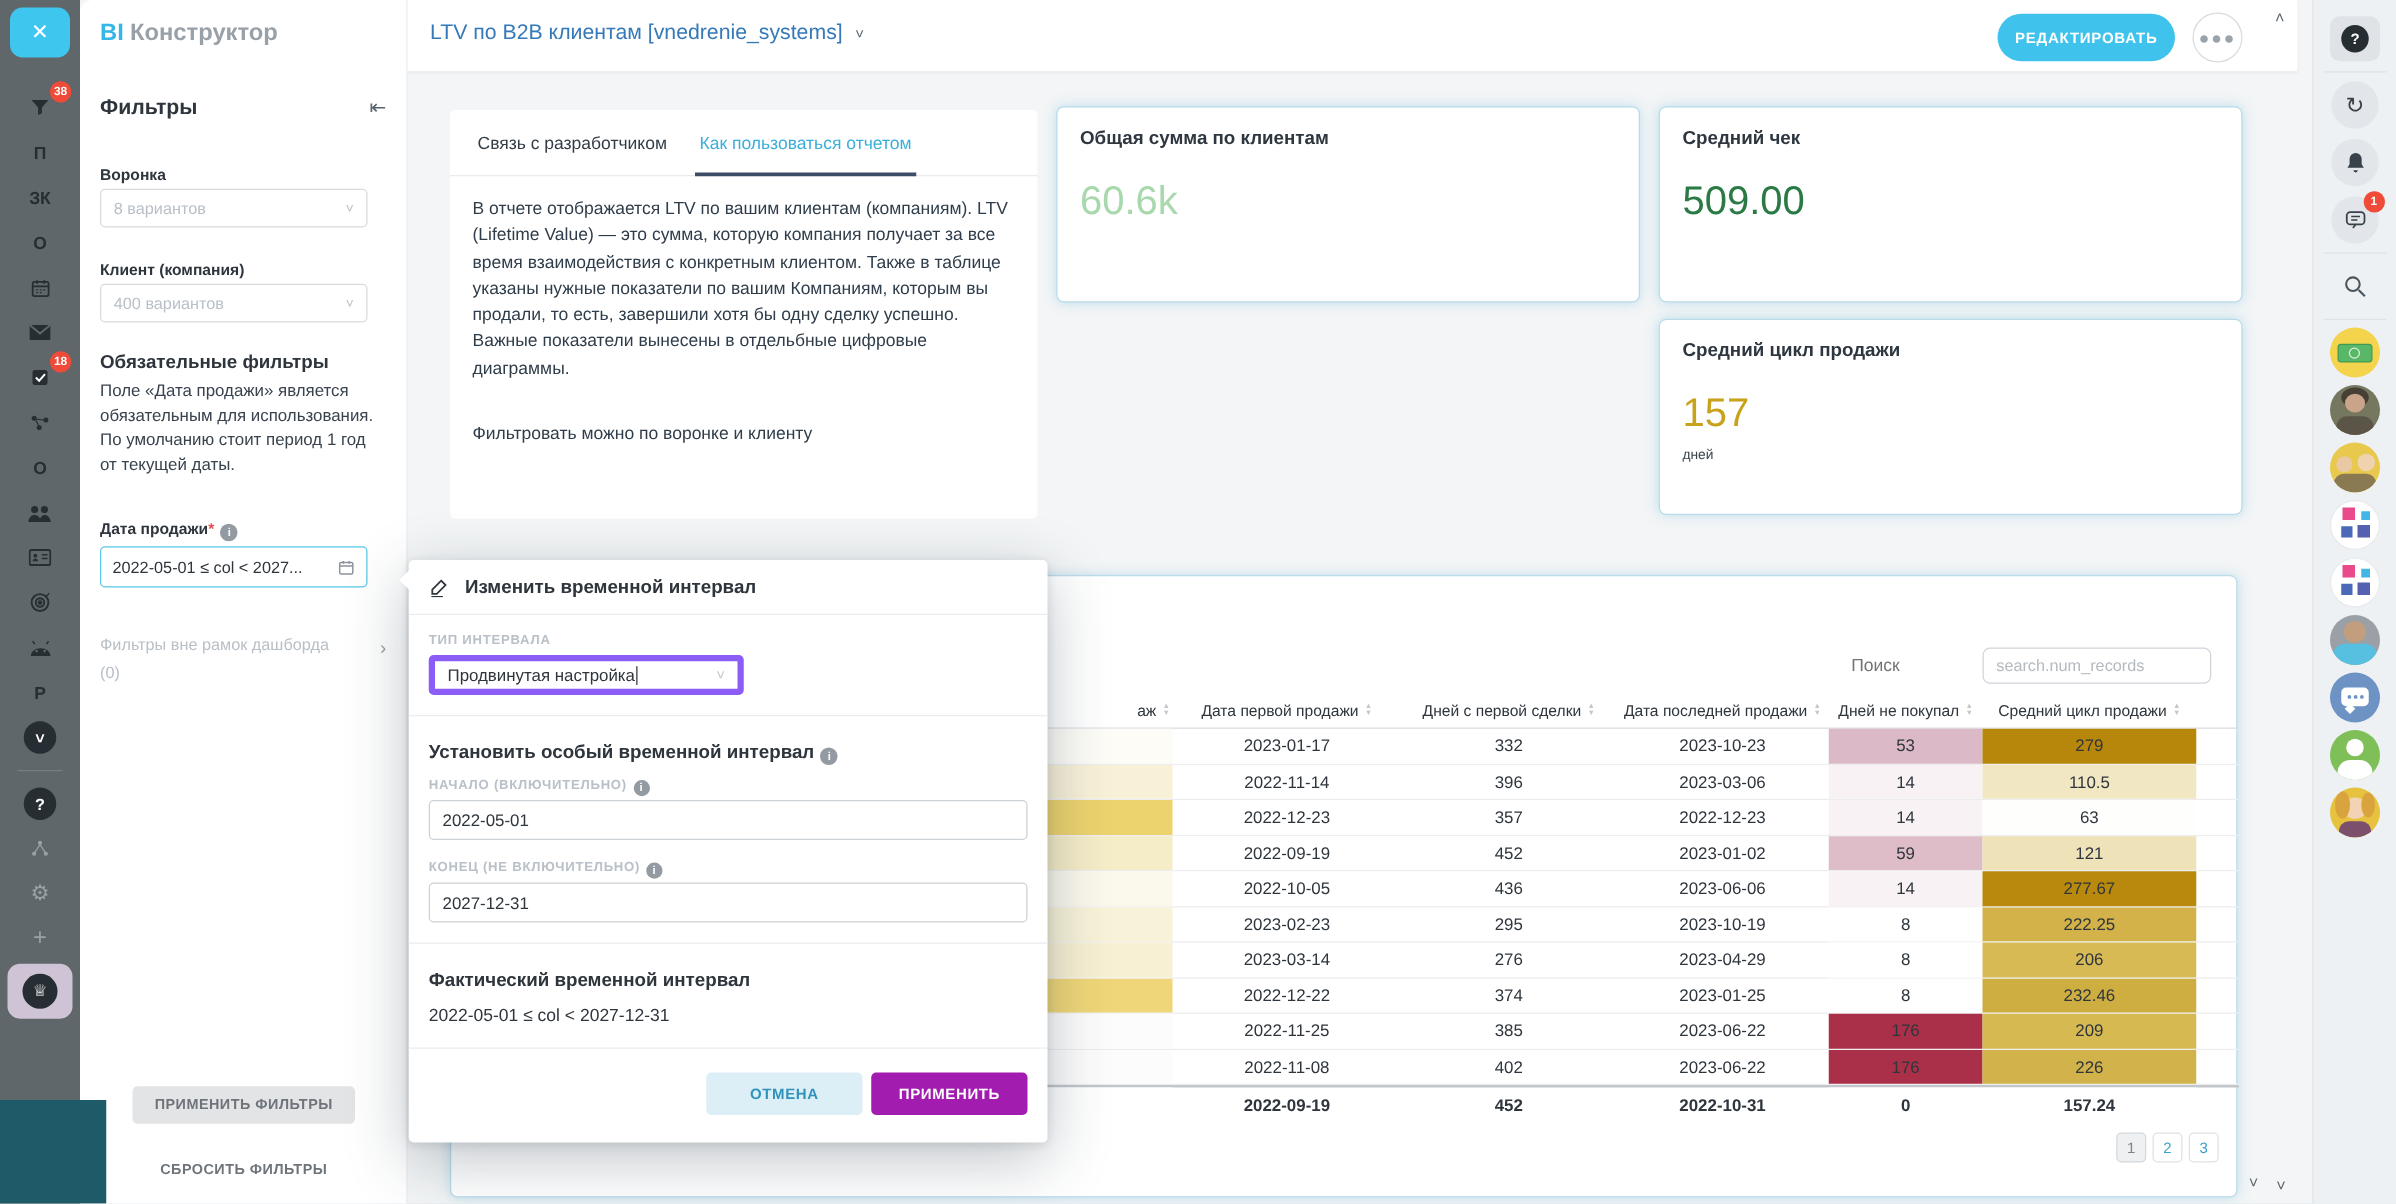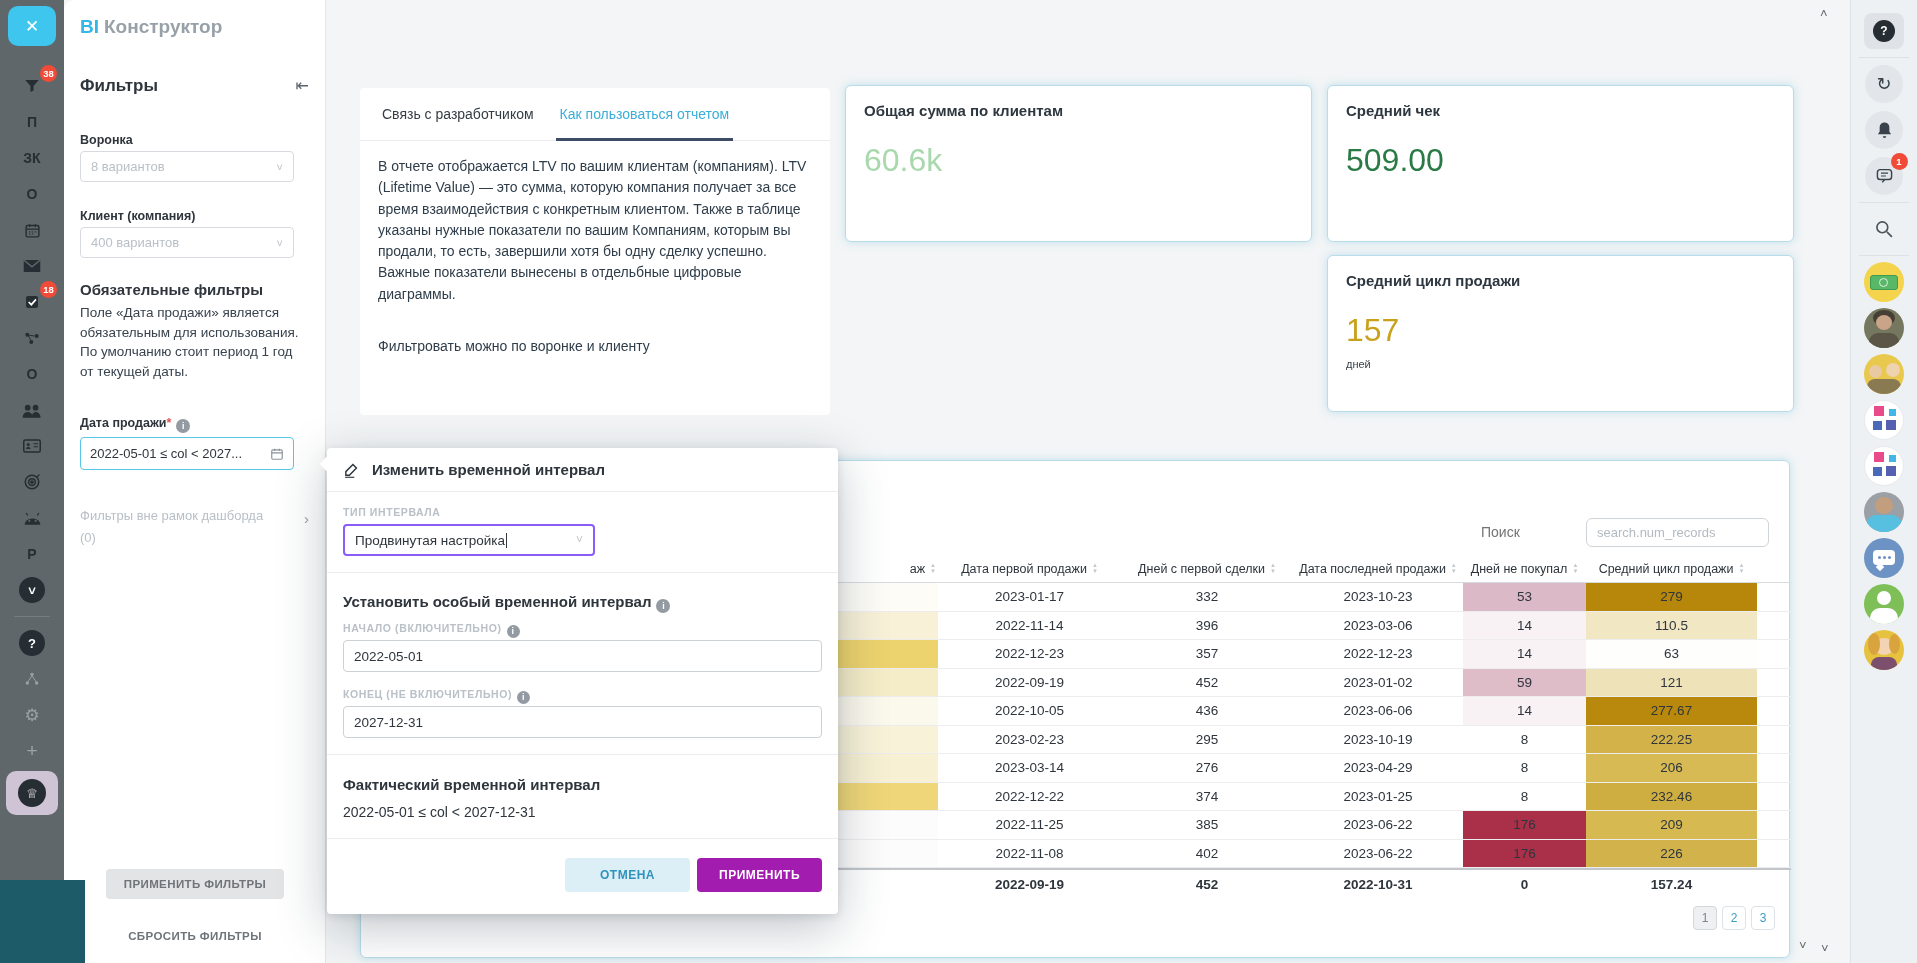--- a/index.html
+++ b/index.html
@@ -74,21 +74,21 @@
   .pager{position:absolute;left:1332px;top:445px;display:flex;gap:5px;}
   .page{width:24px;height:24px;border:1px solid #dde2e6;border-radius:4px;display:flex;align-items:center;justify-content:center;font-size:12px;color:#3b9fc4;background:#fff;cursor:pointer;}
   .page.active{background:#eef0f2;color:#7c848c;border-color:#d3d8dc;}
 
   
   .modal{position:absolute;left:327px;top:448px;width:511px;height:466px;background:#fff;border-radius:4px;box-shadow:0 14px 50px rgba(30,45,60,.28),0 2px 8px rgba(30,45,60,.12);z-index:40;}
   .notch{position:absolute;left:-5px;top:10px;width:12px;height:12px;background:#fff;transform:rotate(45deg);}
   .m-head{position:absolute;left:0;top:0;width:100%;height:44px;border-bottom:1px solid #ececee;display:flex;align-items:center;padding-left:16px;font-size:15px;font-weight:bold;color:#2e353c;}
   .m-head svg{margin-right:12px;}
   .m-label{position:absolute;left:16px;font-size:10.5px;font-weight:bold;color:#b9c0c7;letter-spacing:.6px;}
-  .m-select{position:absolute;left:16px;top:76px;width:252px;height:32px;border:2px solid #8b5cf6;border-radius:4px;display:flex;align-items:center;padding:0 10px;font-size:13.5px;color:#2e353c;cursor:pointer;background:#fff;}
+  .m-select{position:absolute;left:16px;top:76px;width:252px;height:32px;border:5px solid #8b5cf6;border-radius:4px;display:flex;align-items:center;padding:0 10px;font-size:13.5px;color:#2e353c;cursor:pointer;background:#fff;}
   .m-select .chev{margin-left:auto;color:#c3c8cd;font-size:12px;}
   .caret{display:inline-block;width:1px;height:15px;background:#30373d;margin-left:1px;}
   .m-div{position:absolute;left:0;width:100%;border-top:1px solid #ececee;}
   .m-sub{position:absolute;left:16px;font-size:15px;font-weight:bold;color:#2e353c;}
   .m-input{position:absolute;left:16px;width:479px;height:32px;border:1px solid #ccd1d5;border-radius:4px;padding:0 10px;font-size:13.5px;color:#2e353c;display:flex;align-items:center;background:#fff;cursor:text;}
   .m-actual{position:absolute;left:16px;top:356px;font-size:14px;color:#2e353c;}
   .m-btn{position:absolute;top:410px;width:125px;height:34px;border-radius:4px;font-size:12px;font-weight:bold;letter-spacing:.5px;display:flex;align-items:center;justify-content:center;cursor:pointer;}
   .m-btn.cancel{left:238px;background:#dceef6;color:#2f93bd;}
   .m-btn.apply{left:370px;background:#a21caf;color:#fff;text-align:center;}
 
@@ -234,20 +234,27 @@
       <span>Фильтры вне рамок дашборда</span><br>
       <span>(0)</span>
     </div>
     <div class="outside-chev">›</div>
 
     <div class="apply-btn">ПРИМЕНИТЬ ФИЛЬТРЫ</div>
     <div class="reset-btn">СБРОСИТЬ ФИЛЬТРЫ</div>
   </div>
 
   <div class="main">
+    <div class="topbar">
+      <div class="doc-title">
+        <span>LTV по B2B клиентам [vnedrenie_systems]</span><span class="chev">˅</span>
+      </div>
+      <div class="edit-btn">РЕДАКТИРОВАТЬ</div>
+      <div class="more-btn">●●●</div>
+    </div>
 
     <div class="info-card">
       <div class="tabs">
         <div class="tab">Связь с разработчиком</div>
         <div class="tab active">Как пользоваться отчетом</div>
       </div>
       <div class="info-text">В отчете отображается LTV по вашим клиентам (компаниям). LTV (Lifetime Value) — это сумма, которую компания получает за все время взаимодействия с конкретным клиентом. Также в таблице указаны нужные показатели по вашим Компаниям, которым вы продали, то есть, завершили хотя бы одну сделку успешно. Важные показатели вынесены в отдельбные цифровые диаграммы.</div>
       <div class="info-text2">Фильтровать можно по воронке и клиенту</div>
     </div>
 

